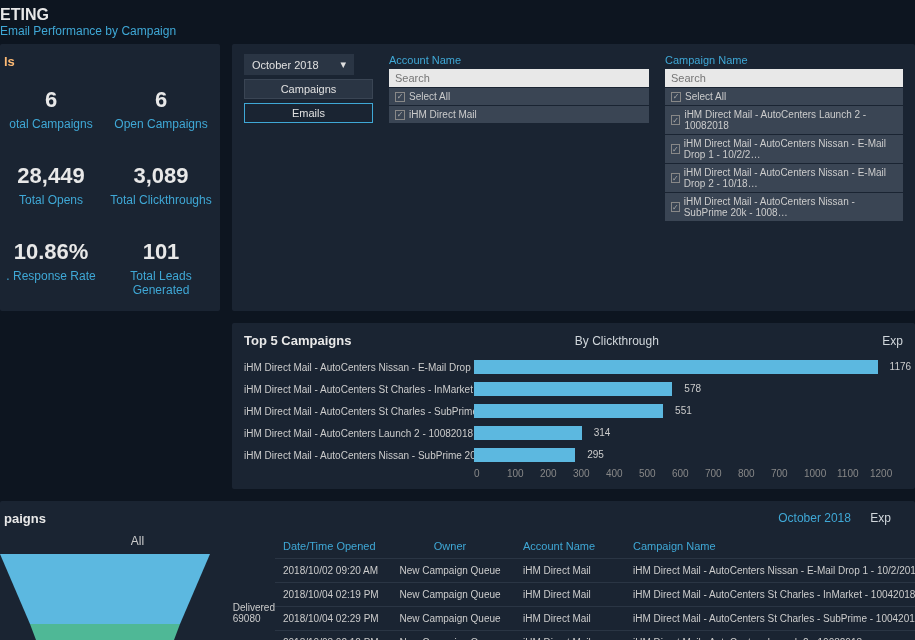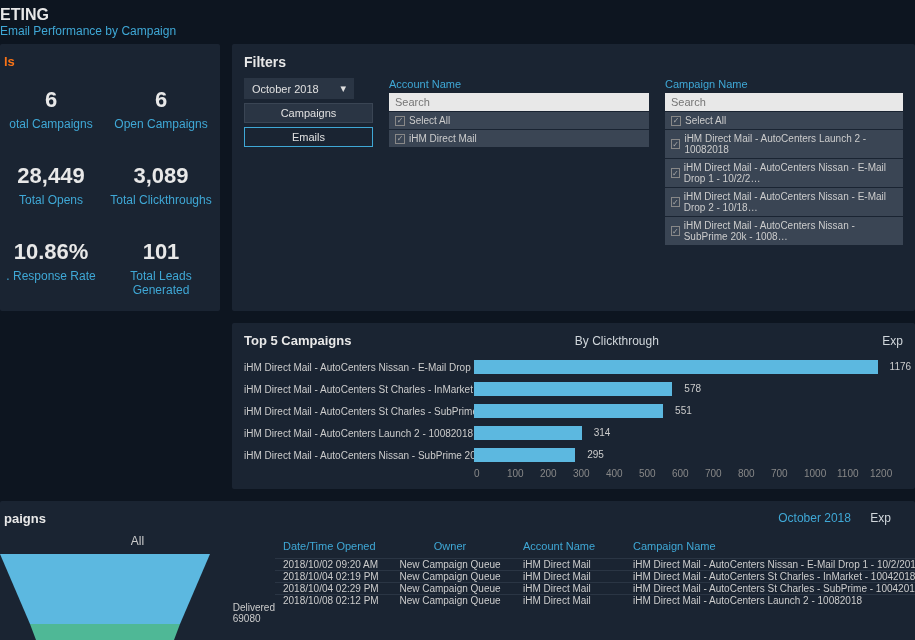--- a/index.html
+++ b/index.html
@@ -19,41 +19,41 @@
 .checkbox-icon { width:10px; height:10px; border:1px solid #888; display:inline-flex; align-items:center; justify-content:center; font-size:8px; color:#aaa; }
 .section-title { font-size:13px; font-weight:bold; color:#e8e8e8; }
 .bar-row { display:flex; align-items:center; height:18px; margin-bottom:4px; }
 .bar-label { width:230px; text-align:right; font-size:10px; color:#ccc; padding-right:8px; white-space:nowrap; overflow:hidden; }
 .bar-track { flex:1; position:relative; height:14px; }
 .bar-fill { position:absolute; left:0; top:0; height:14px; background:#5cb8e0; }
 .bar-val { position:absolute; top:0; font-size:10px; color:#ccc; line-height:14px; padding-left:12px; }
 .axis { display:flex; margin-left:230px; font-size:10px; color:#888; }
 .axis span { flex:1; text-align:left; }
 .table-header { color:#3fa8d6; font-size:11px; padding:6px 8px; }
-.table-cell { color:#ccc; font-size:10px; padding:0 8px; border-top:1px solid #2a3544; white-space:nowrap; overflow:hidden; }
+.table-cell { color:#ccc; font-size:10px; padding:6px 8px; border-top:1px solid #2a3544; white-space:nowrap; overflow:hidden; }
 .row { display:flex; }
 .col-date { width:110px; }
 .col-owner { width:130px;text-align:center; }
 .col-account { width:110px; }
 .col-campaign { flex:1; }
 .funnel-label { font-size:10px; color:#ccc; }
 .link-blue { color:#3fa8d6; }
 </style>
 </head>
 <body>
 
 <div style="padding:6px 0 6px 0;">
   <div class="header-title">ETING</div>
   <div class="header-sub"> Email Performance by Campaign</div>
 </div>
 
 <div style="display:flex; gap:12px;">
 
   <div class="panel" style="width:220px; padding:10px 8px 14px 0;">
-    <div style="font-size:13px; font-weight:bold; color:#f97316; padding-left:4px;">ls</div>
+    <div style="font-size:13px; font-weight:bold; color:#fdba74; padding-left:4px;">ls</div>
     <div id="metrics-grid" style="display:grid; grid-template-columns:1fr 1fr; row-gap:32px; column-gap:8px; margin-top:18px;">
         <div>
           <div class="metric-value">6</div>
           <div class="metric-label">otal Campaigns</div>
         </div>
         <div>
           <div class="metric-value">6</div>
           <div class="metric-label">Open Campaigns</div>
         </div>
         <div>
@@ -69,21 +69,20 @@
           <div class="metric-label">. Response Rate</div>
         </div>
         <div>
           <div class="metric-value">101</div>
           <div class="metric-label">Total Leads Generated</div>
         </div>
       </div>
   </div>
 
   <div class="panel" style="flex:1; padding:10px 12px;">
-    <div class="filters-title">Filters</div>
     <div style="display:flex; gap:16px;">
       <div>
         <div class="dropdown">
           <span>October 2018</span>
           <span>▾</span>
         </div>
         <div class="pill-btn">Campaigns</div>
         <div class="pill-btn active">Emails</div>
       </div>
       <div style="width:260px;">

